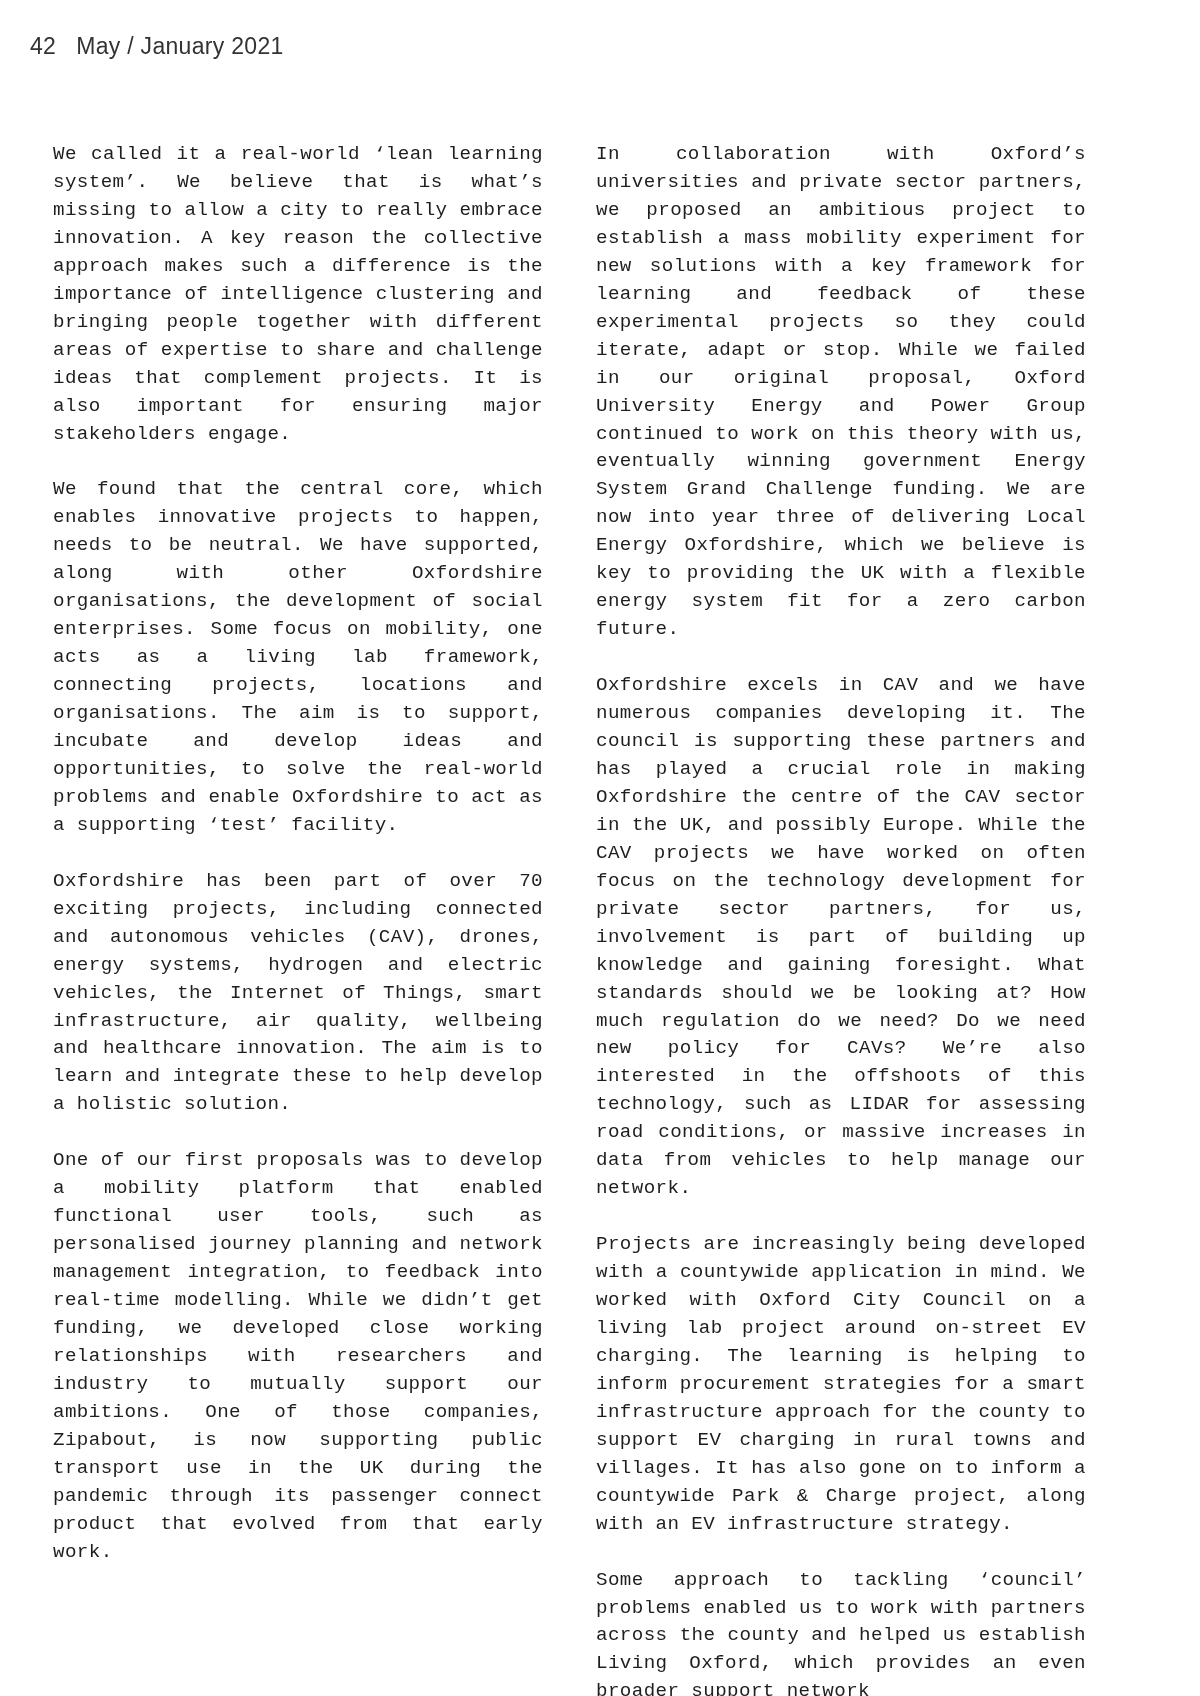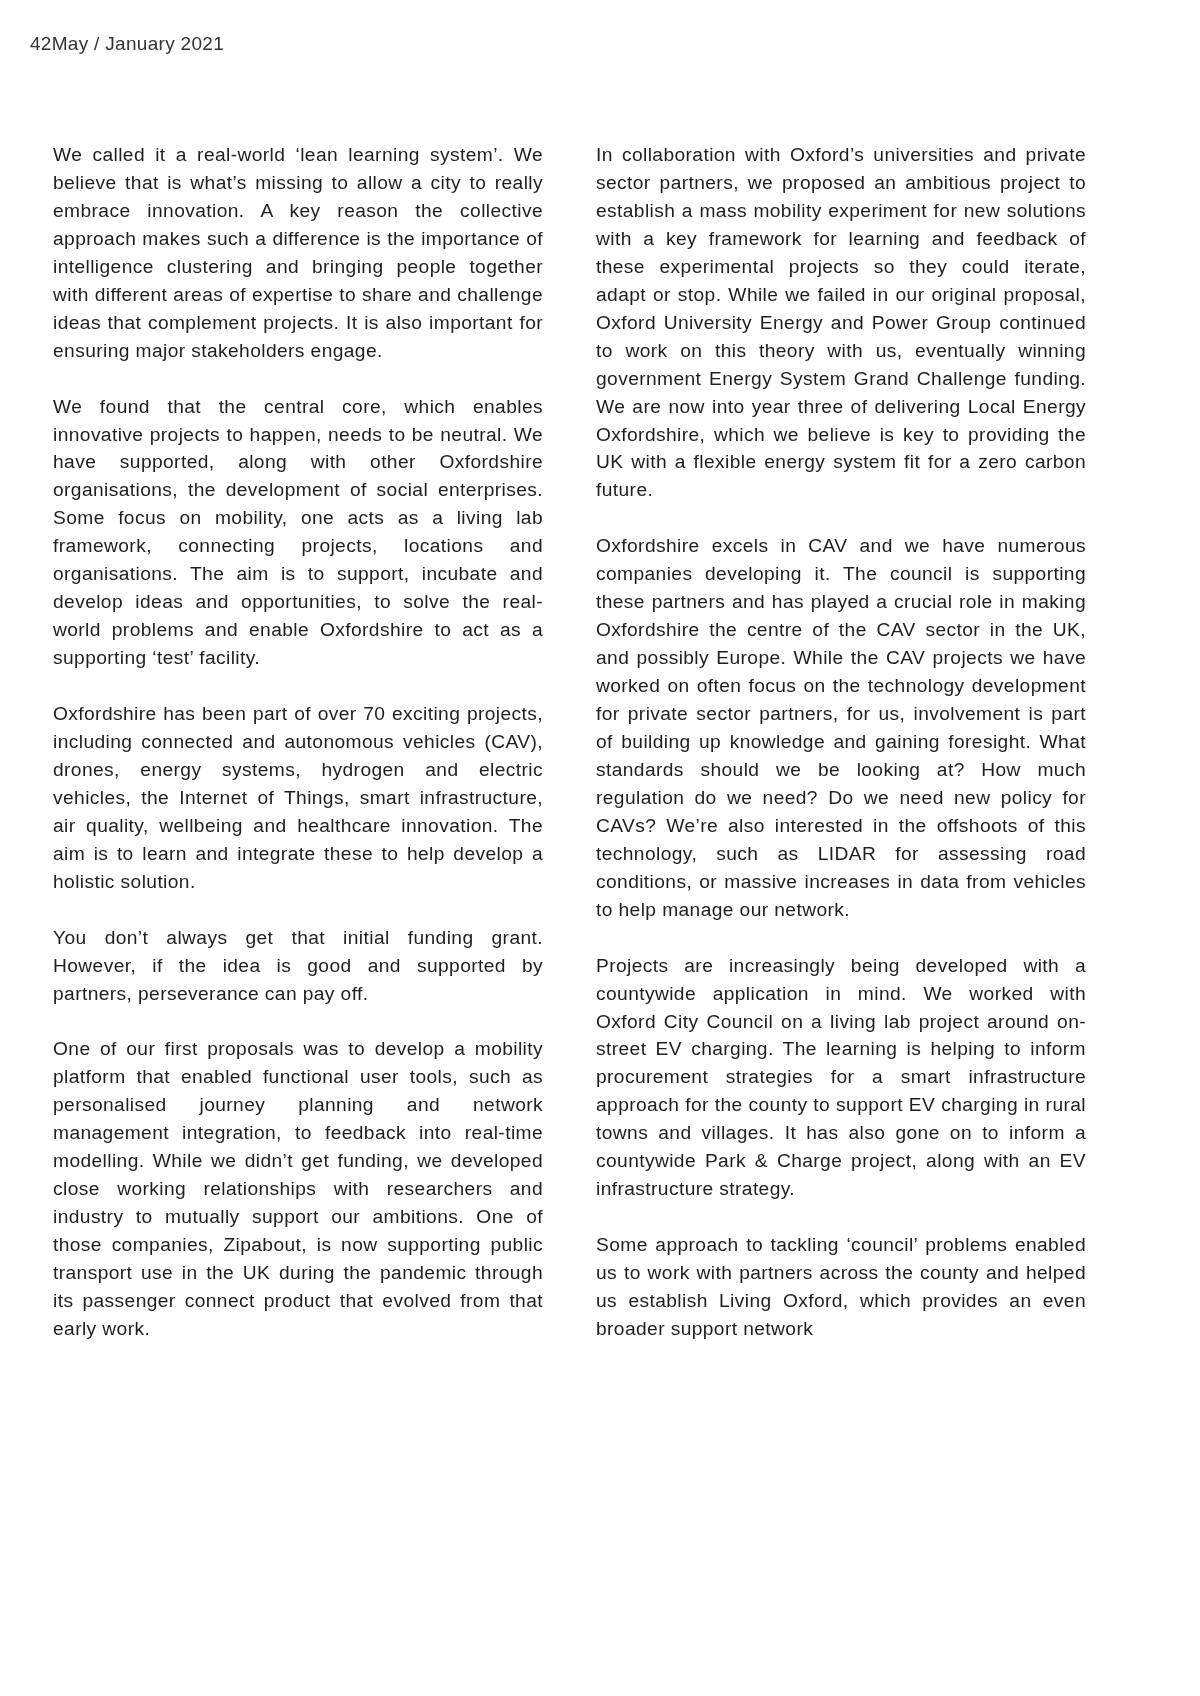--- a/index.html
+++ b/index.html
@@ -3,45 +3,45 @@
 <meta charset="utf-8">
 <style>
   html, body { margin: 0; padding: 0; background: #ffffff; }
   body {
     width: 1200px; height: 1696px; position: relative; overflow: hidden;
     font-family: "Liberation Sans", "DejaVu Sans", sans-serif;
     color: #1e1e1e;
   }
   .header {
     position: absolute; top: 33px; left: 30px;
-    font-size: 19px; color: #333; display: flex; 
+    font-size: 23px; color: #333; display: flex; gap: 20px;
     letter-spacing: 0.3px;
   }
   .col {
     position: absolute; top: 141px; width: 490px;
     font-size: 19.2px; line-height: 27.95px; text-align: justify;
     letter-spacing: 0.4px;
+    font-family: Liberation Mono, monospace;
   }
   .col.left { left: 53px; }
   .col.right { left: 596px; }
   .col p { margin: 0 0 27.95px 0; hyphens: none; }
 </style>
 </head>
 <body>
 
 <div class="header">
   <span>42</span>
   <span>May /  January 2021</span>
 </div>
 
 <div class="col left">
   <p>We called it a real-world ‘lean learning system’. We believe that is what’s missing to allow a city to really embrace innovation. A key reason the collective approach makes such a difference is the importance of intelligence clustering and bringing people together with different areas of expertise to share and challenge ideas that complement projects. It is also important for ensuring major stakeholders engage.</p>
   <p>We found that the central core, which enables innovative projects to happen, needs to be neutral. We have supported, along with other Oxfordshire organisations, the development of social enterprises. Some focus on mobility, one acts as a living lab framework, connecting projects, locations and organisations. The aim is to support, incubate and develop ideas and opportunities, to solve the real-world problems and enable Oxfordshire to act as a supporting ‘test’ facility.</p>
   <p>Oxfordshire has been part of over 70 exciting projects, including connected and autonomous vehicles (CAV), drones, energy systems, hydrogen and electric vehicles, the Internet of Things, smart infrastructure, air quality, wellbeing and healthcare innovation. The aim is to learn and integrate these to help develop a holistic solution.</p>
-  <p>You don’t always get that initial funding grant. However, if the idea is good and supported by partners, perseverance can pay off.</p>
   <p>One of our first proposals was to develop a mobility platform that enabled functional user tools, such as personalised journey planning and network management integration, to feedback into real-time modelling. While we didn’t get funding, we developed close working relationships with researchers and industry to mutually support our ambitions. One of those companies, Zipabout, is now supporting public transport use in the UK during the pandemic through its passenger connect product that evolved from that early work.</p>
 </div>
 
 <div class="col right">
   <p>In collaboration with Oxford’s universities and private sector partners, we proposed an ambitious project to establish a mass mobility experiment for new solutions with a key framework for learning and feedback of these experimental projects so they could iterate, adapt or stop. While we failed in our original proposal, Oxford University Energy and Power Group continued to work on this theory with us, eventually winning government Energy System Grand Challenge funding. We are now into year three of delivering Local Energy Oxfordshire, which we believe is key to providing the UK with a flexible energy system fit for a zero carbon future.</p>
   <p>Oxfordshire excels in CAV and we have numerous companies developing it. The council is supporting these partners and has played a crucial role in making Oxfordshire the centre of the CAV sector in the UK, and possibly Europe. While the CAV projects we have worked on often focus on the technology development for private sector partners, for us, involvement is part of building up knowledge and gaining foresight. What standards should we be looking at? How much regulation do we need? Do we need new policy for CAVs? We’re also interested in the offshoots of this technology, such as LIDAR for assessing road conditions, or massive increases in data from vehicles to help manage our network.</p>
   <p>Projects are increasingly being developed with a countywide application in mind. We worked with Oxford City Council on a living lab project around on-street EV charging. The learning is helping to inform procurement strategies for a smart infrastructure approach for the county to support EV charging in rural towns and villages. It has also gone on to inform a countywide Park &amp; Charge project, along with an EV infrastructure strategy.</p>
   <p>Some approach to tackling ‘council’ problems enabled us to work with partners across the county and helped us establish Living Oxford, which provides an even broader support network</p>
 </div>
 

